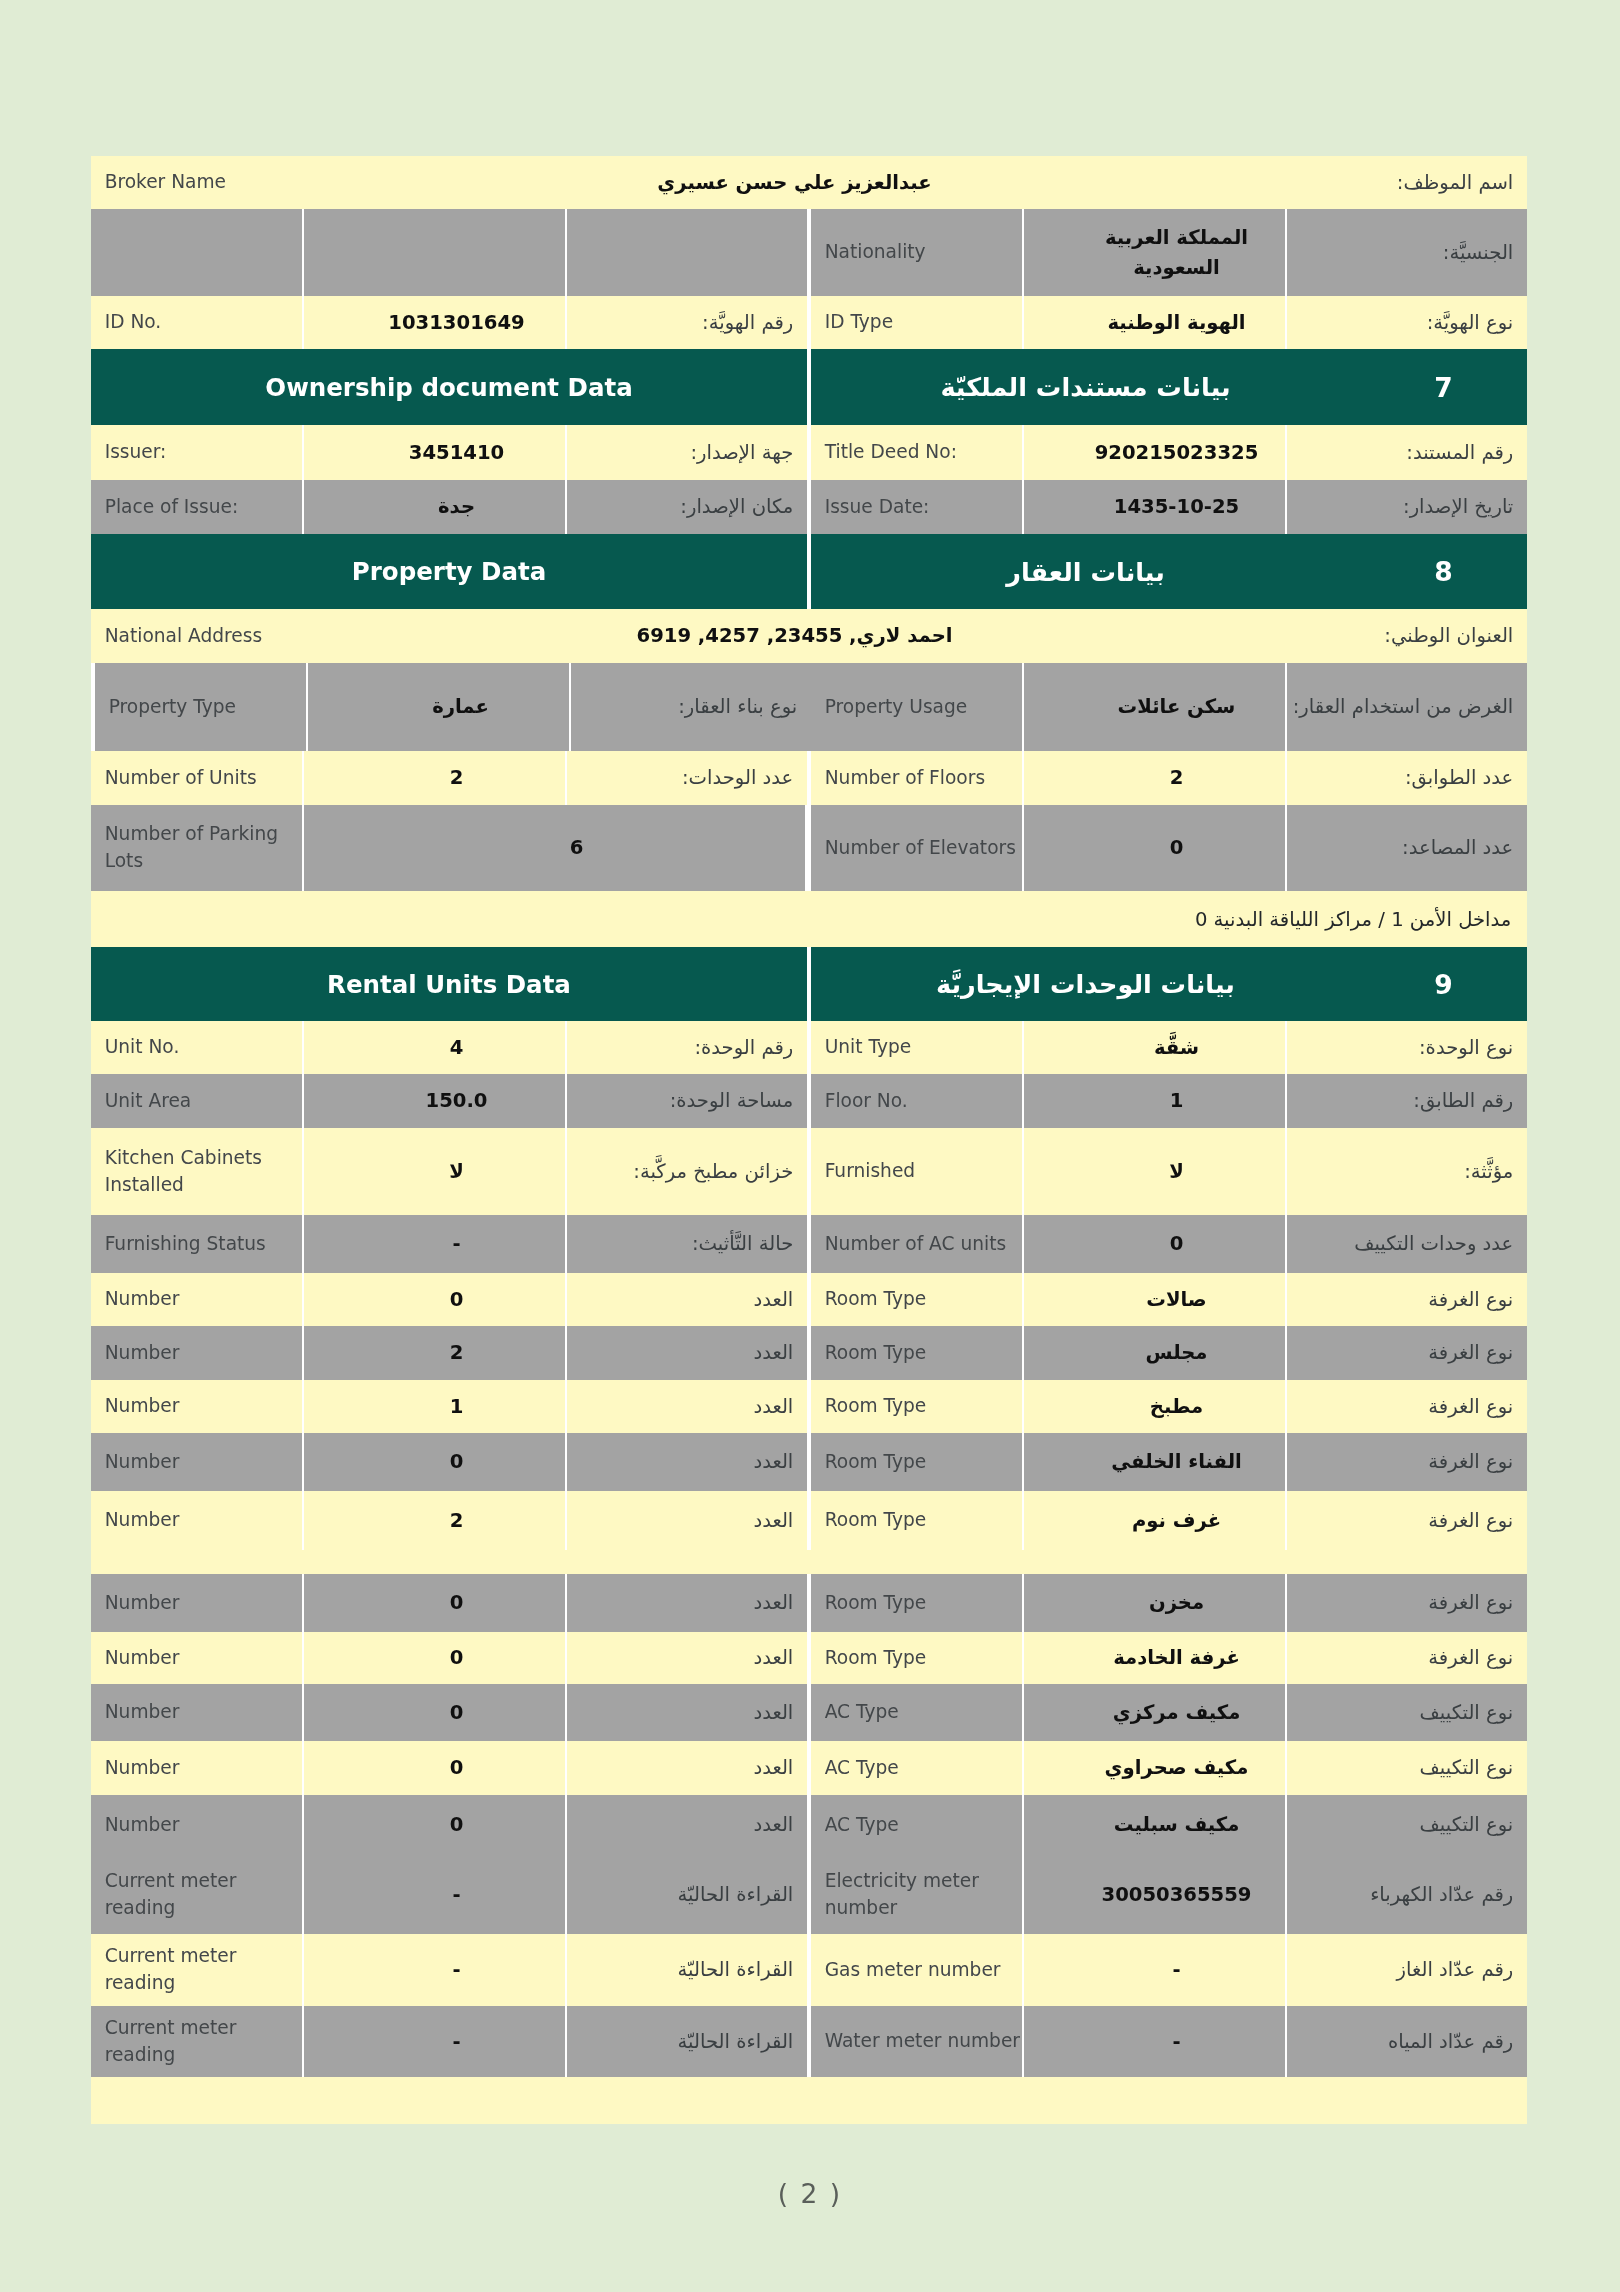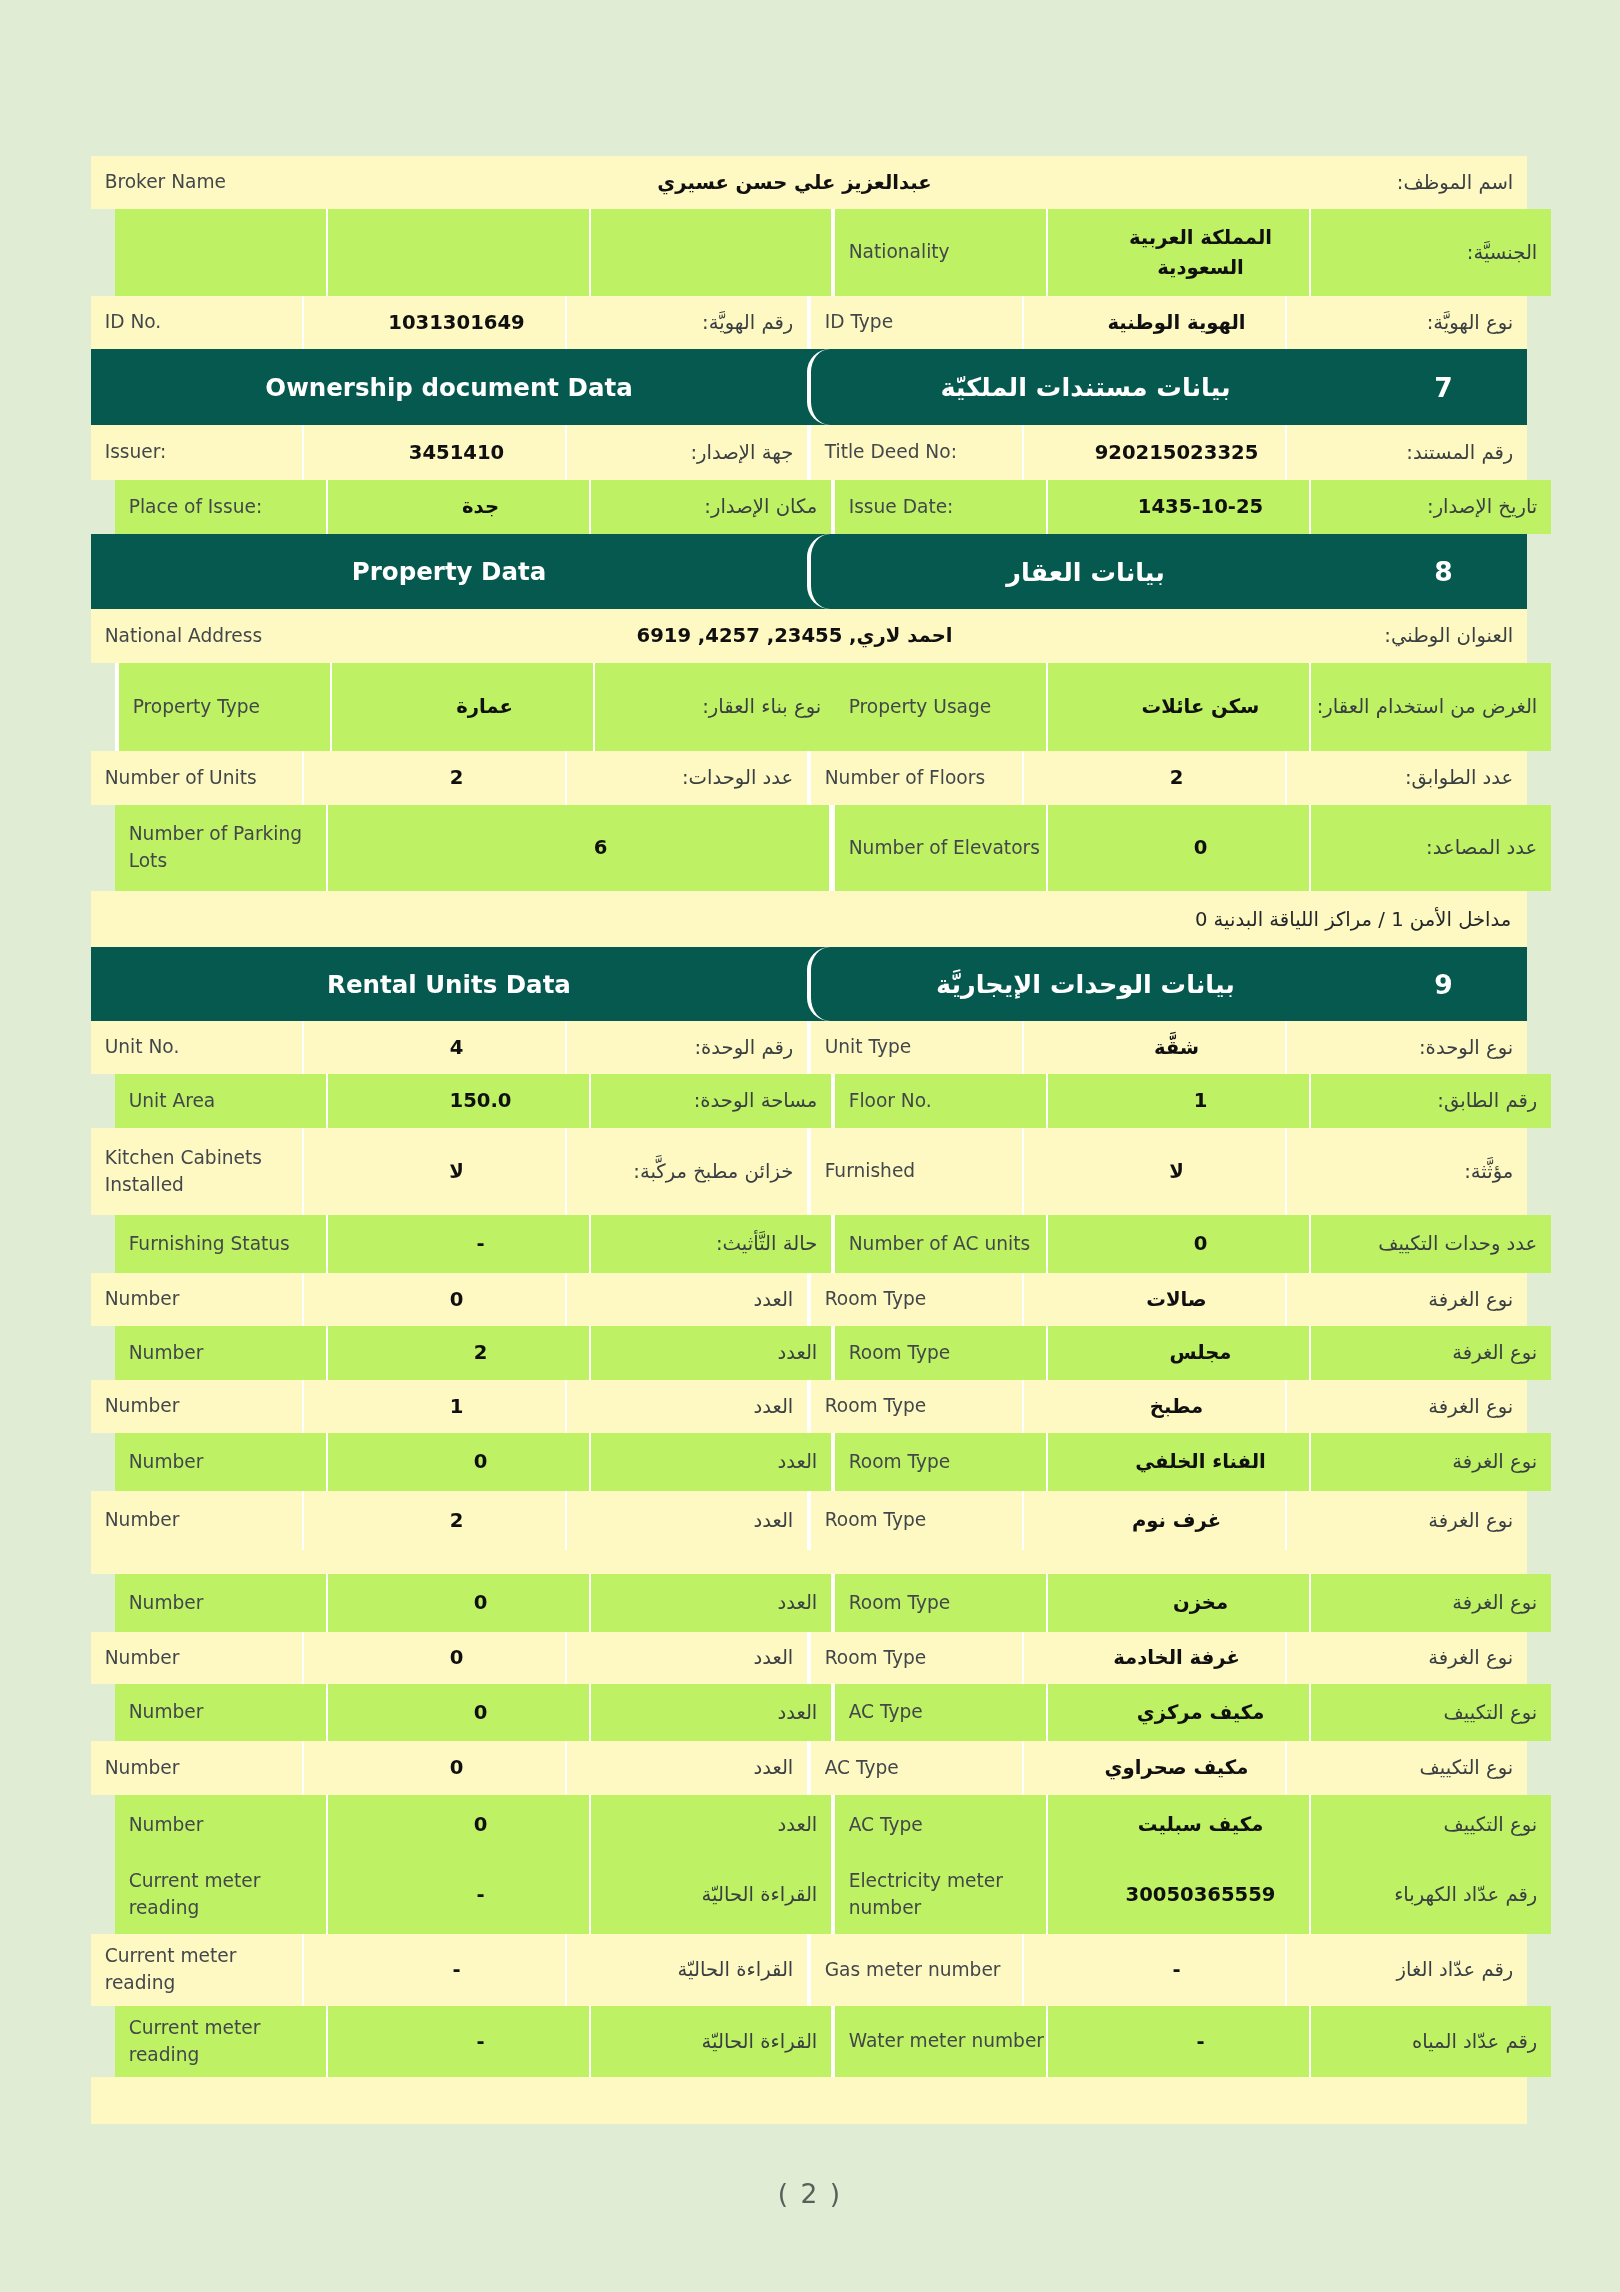--- a/index.html
+++ b/index.html
@@ -5,37 +5,37 @@
   html,body{margin:0;padding:0;}
   body{
     width:1620px;height:2293px;
     background:#e0ecd4;
     font-family:"DejaVu Sans","Liberation Sans",sans-serif;
     position:relative;overflow:hidden;
   }
   .sheet{position:absolute;left:91px;top:156px;width:1436px;}
   .row{display:flex;width:100%;box-sizing:border-box;}
   .white{background:#fef9c3;}
-  .gray{background:#bef264;margin-left:24px;}
+  .gray{background:#a3a3a3;}
   .half{flex:0 0 716px;display:flex;box-sizing:border-box;}
   .half.rightp{flex:1;border-left:4.9px solid #ffffff;}
   .c-en{flex:0 0 211px;display:flex;align-items:center;padding-left:13.7px;
         box-sizing:border-box;font-size:18.6px;color:#43474a;line-height:1.45;}
   .c-val{flex:1;display:flex;align-items:center;justify-content:center;
          font-weight:700;font-size:19.6px;color:#101010;text-align:center;
          border-left:2.9px solid #ffffff;border-right:2.9px solid #ffffff;line-height:1.5;padding-left:44px;}
   .c-ar{flex:0 0 240px;display:flex;align-items:center;justify-content:flex-start;
         direction:rtl;padding-right:13.7px;box-sizing:border-box;
         font-size:19.6px;color:#3a3f42;text-align:right;line-height:1.5;}
   .c-val-wide{flex:1;display:flex;align-items:center;justify-content:center;
          font-weight:700;font-size:19.6px;color:#101010;text-align:center;line-height:1.5;}
   .header{background:#06594f;color:#ffffff;}
   .h-left{flex:0 0 716px;display:flex;align-items:center;justify-content:center;
           font-weight:700;font-size:24.5px;}
-  .h-right{flex:1;display:flex;align-items:center;border-left:4.9px solid #ffffff;border-radius:23px;}
+  .h-right{flex:1;display:flex;align-items:center;border-left:4.9px solid #ffffff;}
   .h-ar{flex:1;display:flex;align-items:center;justify-content:center;
         direction:rtl;font-weight:700;font-size:25.5px;}
   .h-num{flex:0 0 167px;display:flex;align-items:center;justify-content:center;
          font-weight:700;font-size:26.5px;}
   .amen{flex:1;display:flex;align-items:center;justify-content:flex-start;
         direction:rtl;padding-right:15.7px;box-sizing:border-box;
         font-size:19.6px;color:#24282a;font-weight:500;}
   .footer{position:absolute;left:0;top:2178px;width:100%;text-align:center;
           font-size:26.5px;color:#5a5f5a;letter-spacing:2px;}
 </style>

